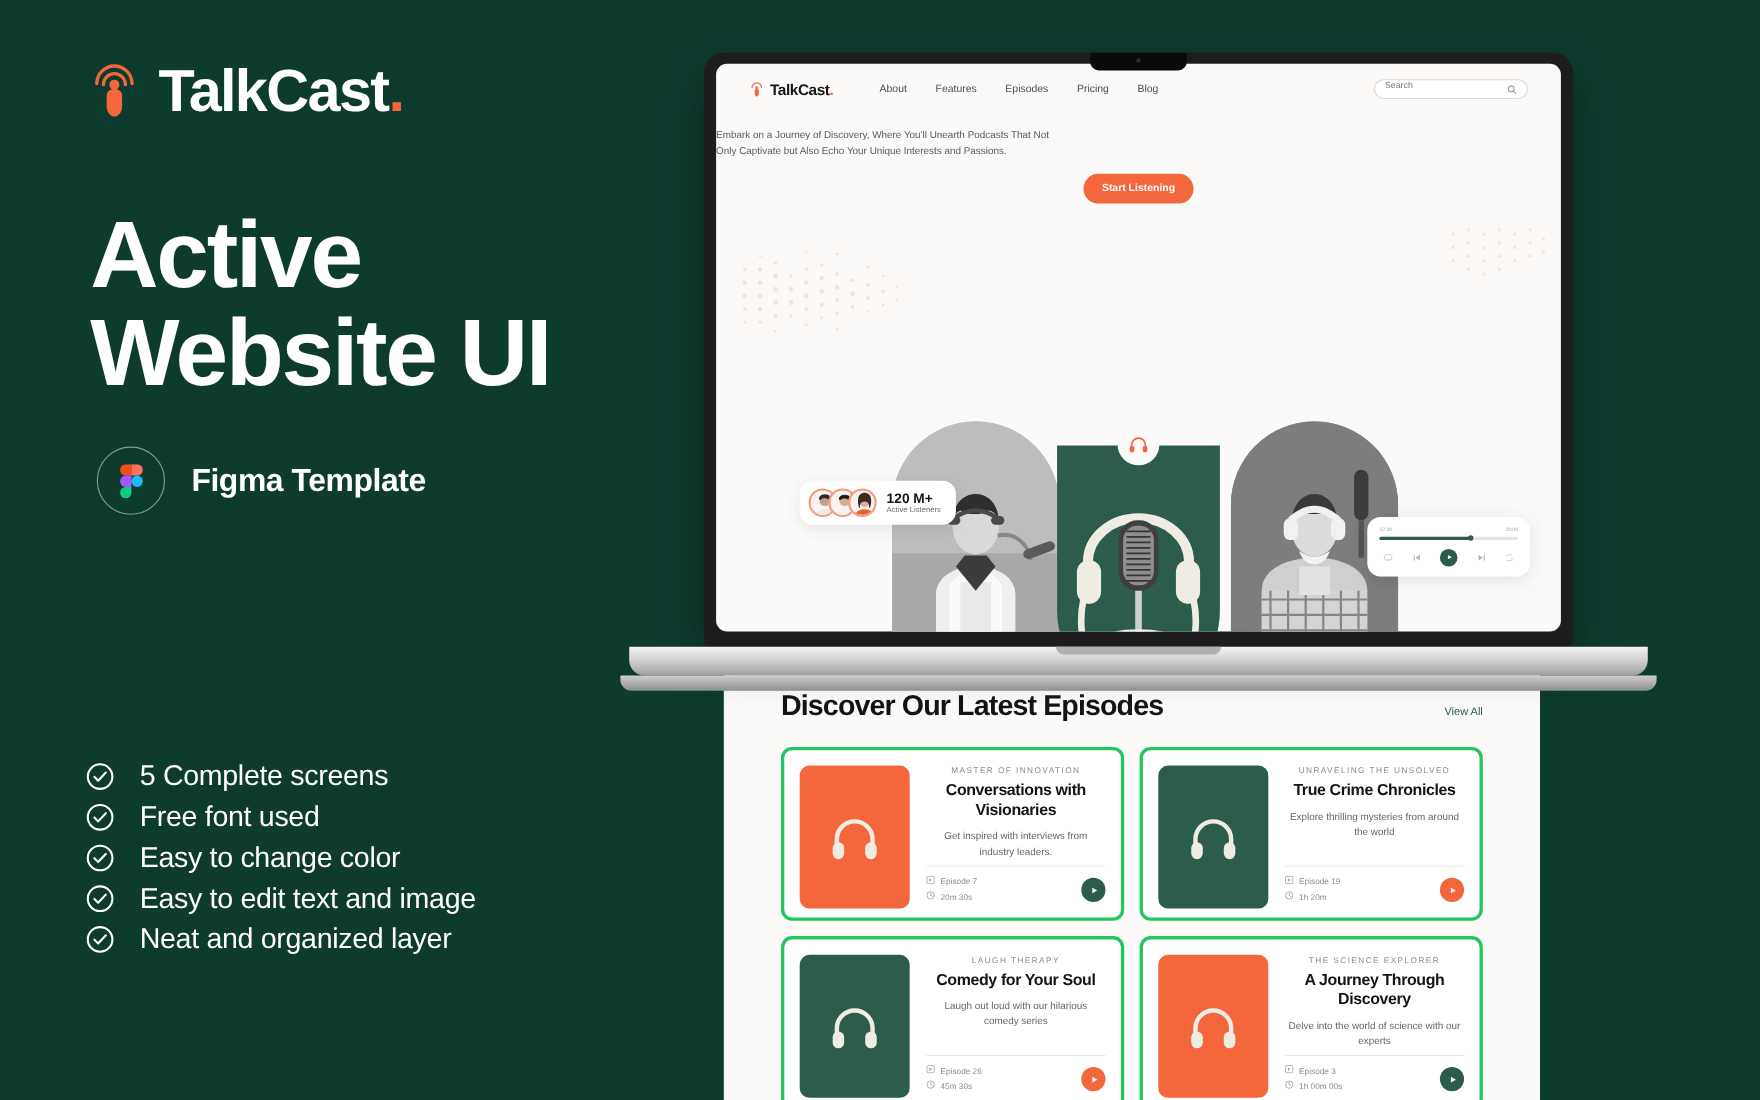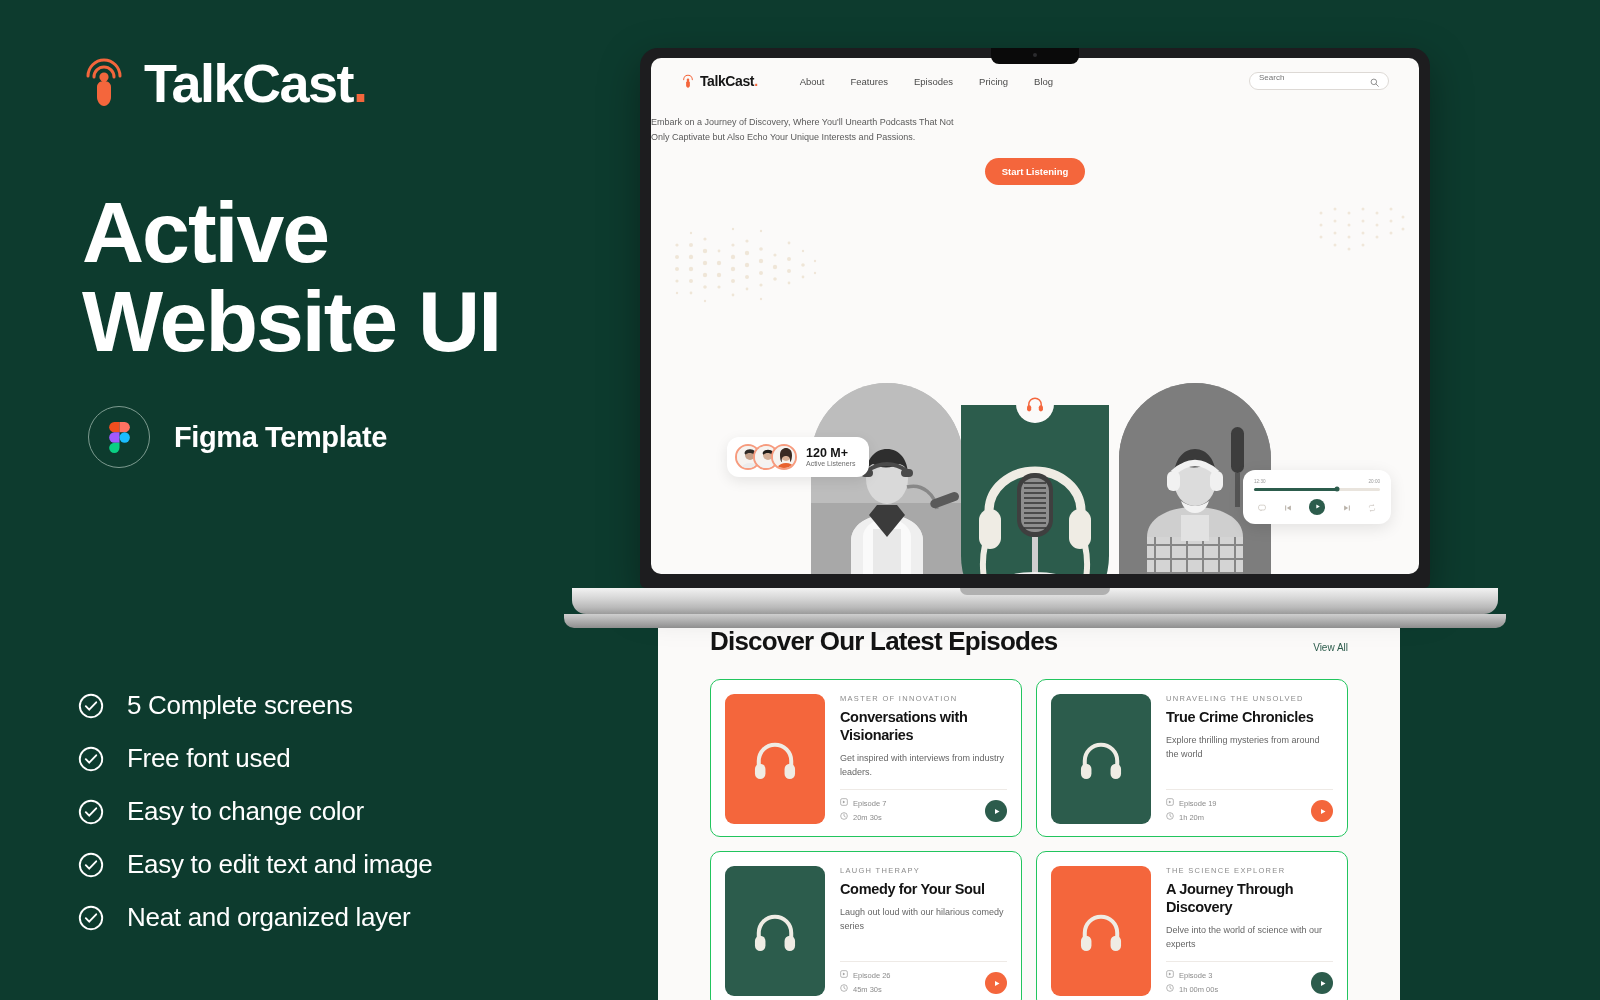--- a/index.html
+++ b/index.html
@@ -19,21 +19,21 @@
   .brand-dot { color:#f4663c; }
 
   .headline { position:absolute; left:82px; top:188px; width:520px;
     font-size:86px; font-weight:700; color:#ffffff; line-height:1.04; letter-spacing:-2px; }
 
   .figma-row { position:absolute; left:88px; top:406px; display:flex; align-items:center; gap:24px; }
   .figma-circle { width:62px; height:62px; border-radius:50%; border:1.5px solid #7d9b90;
      display:flex; align-items:center; justify-content:center; flex:none; }
   .figma-label { font-size:29px; font-weight:700; color:#ffffff; letter-spacing:-0.4px; }
 
-  .feature-list { position:absolute; left:78px; top:690px; display:flex; flex-direction:column; gap:22px; }
+  .feature-list { position:absolute; left:78px; top:690px; display:flex; flex-direction:column; gap:6px; }
   .feature-item { display:flex; align-items:center; gap:23px; }
   .feature-check { width:26px; height:26px; flex:none; }
   .feature-text { font-size:26px; color:#ffffff; letter-spacing:-0.3px; }
 
   
   .laptop { position:absolute; left:640px; top:48px; width:790px; }
   .laptop-lid {
     width:790px; height:540px; background:#1d1d1f; border-radius:18px 18px 6px 6px;
     padding:10px 11px 14px 11px; position:relative;
     box-shadow:0 14px 40px rgba(0,0,0,.35);
@@ -108,26 +108,26 @@
   .player-bar { height:2.5px; background:#e9e4dd; border-radius:2px; margin:4px 0 7px; position:relative; }
   .player-prog { position:absolute; left:0; top:0; height:100%; width:66%; background:#2c5c4c; border-radius:2px; }
   .player-knob { position:absolute; left:66%; top:50%; transform:translate(-50%,-50%); width:5px; height:5px;
     border-radius:50%; background:#2c5c4c; }
   .player-ctrls { display:flex; align-items:center; justify-content:space-between; padding:0 4px; }
   .player-play { width:16px; height:16px; border-radius:50%; background:#2c5c4c; display:flex;
     align-items:center; justify-content:center; }
 
   
   .episodes { position:absolute; left:658px; top:600px; width:742px; height:400px;
-    background:#fbfaf9; overflow:hidden; }
+    background:#fbfaf9; overflow:hidden;text-align:center; }
   .ep-head { display:flex; align-items:flex-end; padding:26px 52px 0 52px; }
   .ep-title { font-size:26px; font-weight:700; color:#141414; letter-spacing:-0.8px; }
   .ep-viewall { margin-left:auto; font-size:10px; color:#2c5c4c; font-weight:500; margin-bottom:4px; cursor:pointer; }
   .ep-grid { display:grid; grid-template-columns:1fr 1fr; gap:14px; padding:22px 52px 0 52px; }
-  .ep-card { background:#fff; border:1px solid #22c55e; border-radius:10px; padding:14px;
+  .ep-card { background:#fff; border:3px solid #22c55e; border-radius:10px; padding:14px;
     display:flex; gap:15px; height:158px; }
   .ep-thumb { width:100px; height:130px; border-radius:9px; flex:none; display:flex;
     align-items:center; justify-content:center; }
   .ep-body { flex:1; min-width:0; display:flex; flex-direction:column; }
   .ep-kicker { font-size:7.5px; letter-spacing:1.3px; color:#8b8b8b; text-transform:uppercase; }
   .ep-name { font-size:14.5px; font-weight:700; color:#141414; line-height:1.25; margin-top:5px; letter-spacing:-0.35px; }
   .ep-desc { font-size:9px; color:#666; line-height:1.5; margin-top:8px; }
   .ep-foot { margin-top:auto; border-top:1px solid #eeeae6; padding-top:8px; display:flex; align-items:flex-end; }
   .ep-meta { display:flex; flex-direction:column; gap:4px; }
   .ep-meta-row { display:flex; align-items:center; gap:5px; font-size:7.5px; color:#8b8b8b; }

